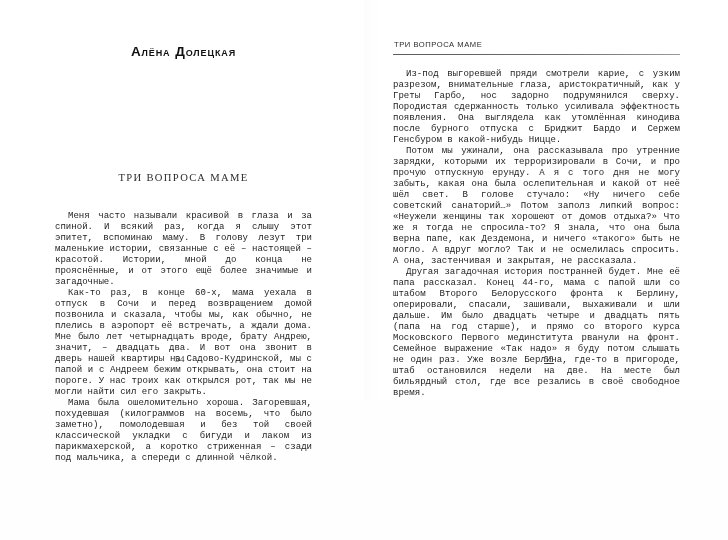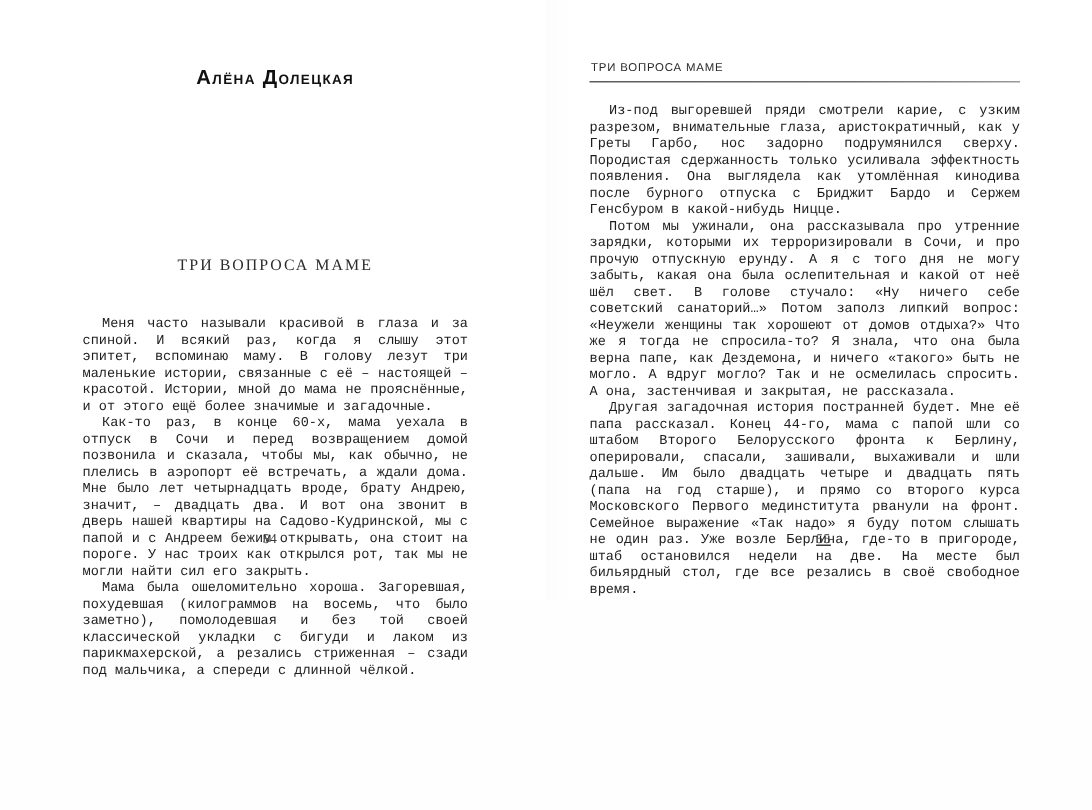--- a/index.html
+++ b/index.html
@@ -139,23 +139,23 @@
 
 <div id="spread">
 
   <div class="page page-left">
 
     <div class="author-name">Алёна Долецкая</div>
 
     <div class="chapter-title">ТРИ ВОПРОСА МАМЕ</div>
 
     <div class="body-text">
-      <p>Меня часто называли красивой в глаза и за спиной. И всякий раз, когда я слышу этот эпитет, вспоминаю маму. В голову лезут три маленькие истории, связанные с её – настоящей – красотой. Истории, мной до мама не прояснённые, и от этого ещё более значимые и загадочные.</p>
+      <p>Меня часто называли красивой в глаза и за спиной. И всякий раз, когда я слышу этот эпитет, вспоминаю маму. В голову лезут три маленькие истории, связанные с её – настоящей – красотой. Истории, мной до конца не прояснённые, и от этого ещё более значимые и загадочные.</p>
       <p>Как-то раз, в конце 60-х, мама уехала в отпуск в Сочи и перед возвращением домой позвонила и сказала, чтобы мы, как обычно, не плелись в аэропорт её встречать, а ждали дома. Мне было лет четырнадцать вроде, брату Андрею, значит, – двадцать два. И вот она звонит в дверь нашей квартиры на Садово-Кудринской, мы с папой и с Андреем бежим открывать, она стоит на пороге. У нас троих как открылся рот, так мы не могли найти сил его закрыть.</p>
-      <p>Мама была ошеломительно хороша. Загоревшая, похудевшая (килограммов на восемь, что было заметно), помолодевшая и без той своей классической укладки с бигуди и лаком из парикмахерской, а резались стриженная – сзади под мальчика, а спереди с длинной чёлкой.</p>
+      <p>Мама была ошеломительно хороша. Загоревшая, похудевшая (килограммов на восемь, что было заметно), помолодевшая и без той своей классической укладки с бигуди и лаком из парикмахерской, а коротко стриженная – сзади под мальчика, а спереди с длинной чёлкой.</p>
     </div>
 
     <div class="page-number">54</div>
   </div>
 
   <div class="page page-right">
     <div class="gutter-shade"></div>
 
     <div class="running-head-wrap">
       <div class="running-head">ТРИ ВОПРОСА МАМЕ</div>

